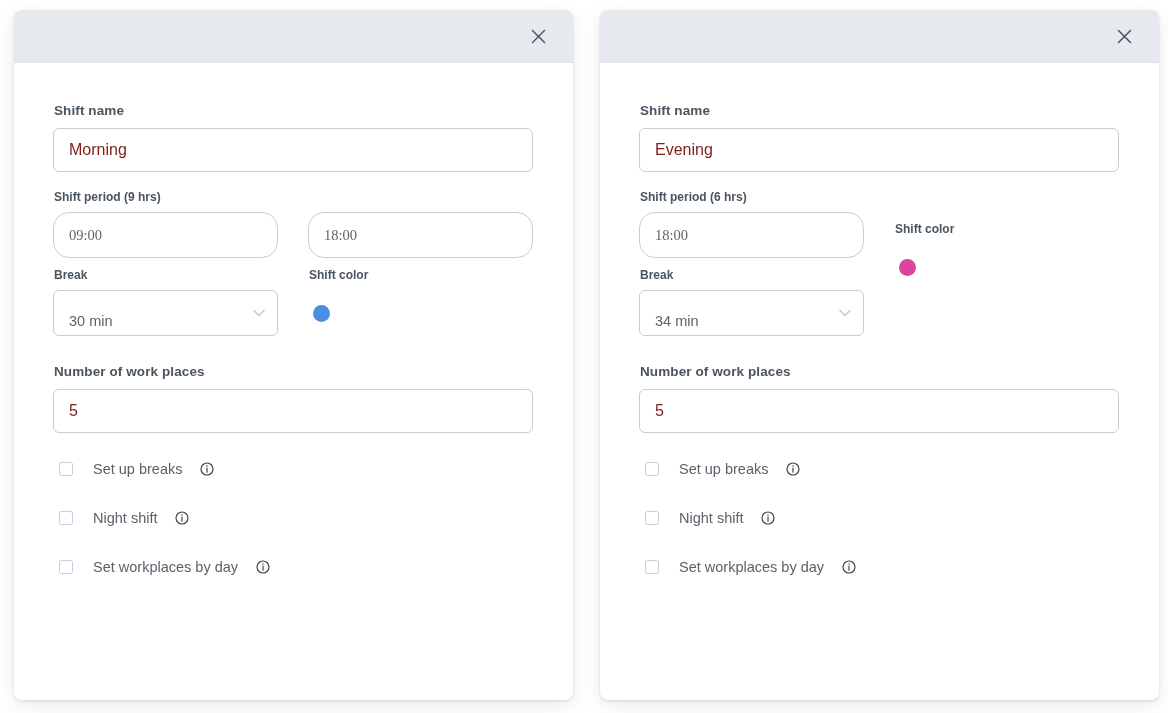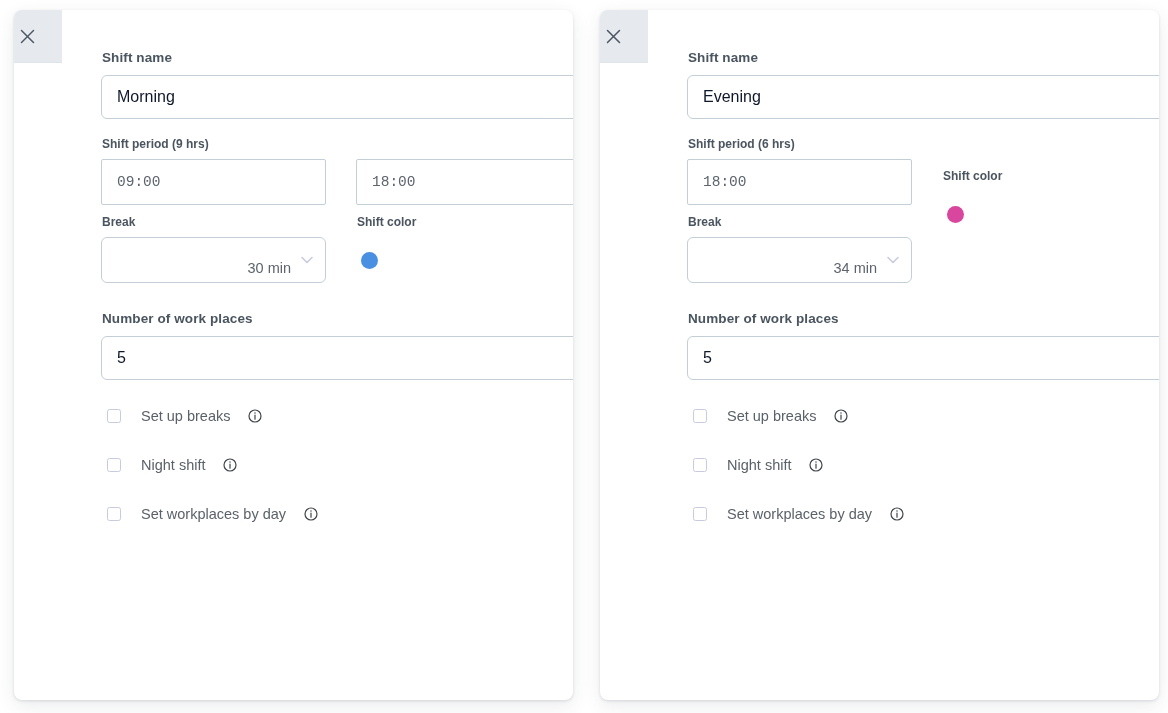--- a/index.html
+++ b/index.html
@@ -25,21 +25,21 @@
   }
 
   
   .card {
     position: relative;
     flex: 1 1 0;
     background: #ffffff;
     border-radius: 8px;
     box-shadow: 0 1px 3px rgba(60,70,85,.16), 0 6px 18px rgba(60,70,85,.10);
     display: flex;
-    flex-direction: row;
+    flex-direction: column;
     overflow: hidden;
   }
 
   .card-header {
     height: 53px;
     background: #e6eaee;
     border-bottom: 1px solid #dfe4e9;
     display: flex;
     align-items: center;
     justify-content: flex-end;
@@ -79,41 +79,41 @@
 
   .text-input {
     width: 100%;
     height: 44px;
     box-sizing: border-box;
     border: 1px solid #c4ced7;
     border-radius: 6px;
     padding: 0 15px;
     font-size: 16px;
     font-family: "Liberation Sans", sans-serif;
-    color: #0f172a;
+    color: #7f1d1d;
     background: #ffffff;
     outline: none;
   }
   .text-input::placeholder { color: #8b9097; }
 
   .row-2 {
     display: flex;
     gap: 30px;
   }
   .col-2 { width: 225px; flex: 0 0 225px; }
 
   .time-input {
     width: 100%;
     height: 46px;
     box-sizing: border-box;
     border: 1px solid #c4ced7;
-    border-radius: 2px;
+    border-radius: 16px;
     padding: 0 15px;
     font-size: 14.5px;
-    font-family: Liberation Mono, monospace;
+    font-family: Liberation Serif, serif;
     color: #5d646d;
     background: #ffffff;
     outline: none;
   }
 
   .sub-label {
     font-size: 12px;
     font-weight: bold;
     color: #4a5560;
     margin: 10px 0 8px 1px;
@@ -127,21 +127,20 @@
     border: 1px solid #c4ced7;
     border-radius: 6px;
     padding: 16px 34px 0 15px;
     font-size: 14.5px;
     color: #5d646d;
     background: #ffffff;
     display: flex;
     align-items: center;
     cursor: pointer;
     user-select: none;
-    justify-content: flex-end;
   }
   .select-chevron {
     position: absolute;
     right: 13px;
     top: 50%;
     transform: translateY(-50%);
     pointer-events: none;
     color: #c8ccdd;
     display: flex;
   }

